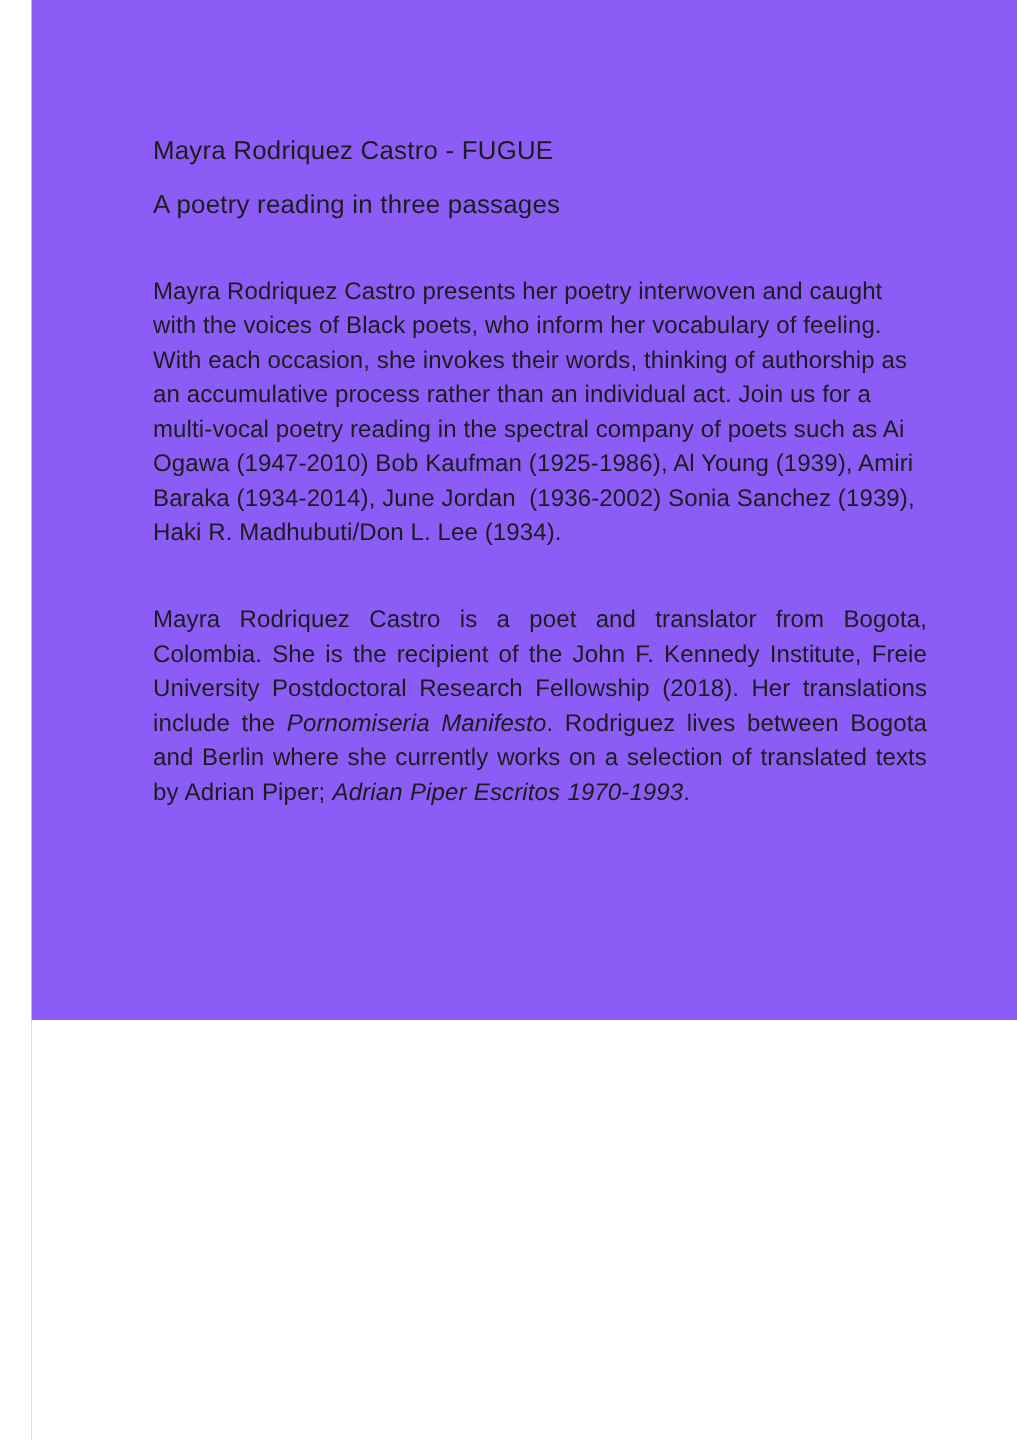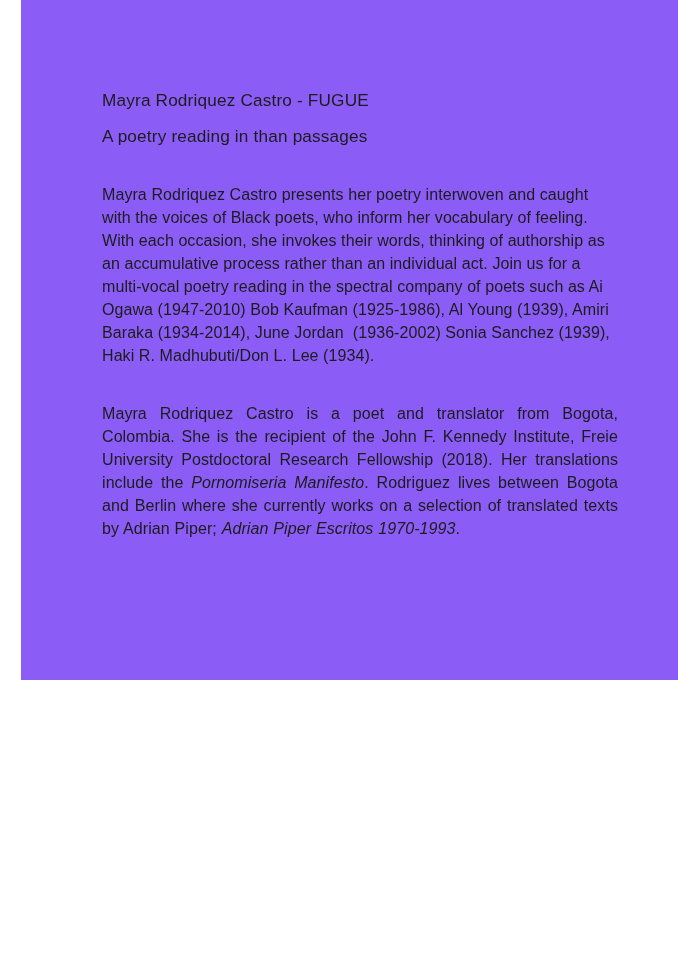--- a/index.html
+++ b/index.html
@@ -89,21 +89,21 @@
 </style>
 </head>
 <body style="background: rgb(255, 255, 255); color: rgb(28, 28, 28);">
 
 <div class="page">
 
   <div class="content">
 
     <div class="title-block">
       <div class="title-line">Mayra Rodriquez Castro - FUGUE</div>
-      <div class="title-line">A poetry reading in than passages</div>
+      <div class="title-line">A poetry reading in three passages</div>
     </div>
 
     <div class="spacer-after-title"></div>
 
     <p class="body-paragraph para-ragged">Mayra Rodriquez Castro presents her poetry interwoven and caught with the voices of Black poets, who inform her vocabulary of feeling. With each occasion, she invokes their words, thinking of authorship as an accumulative process rather than an individual act. Join us for a multi-vocal poetry reading in the spectral company of poets such as Ai Ogawa (1947-2010) Bob Kaufman (1925-1986), Al Young (1939), Amiri Baraka (1934-2014), June Jordan  (1936-2002) Sonia Sanchez (1939), Haki R. Madhubuti/Don L. Lee (1934).</p>
 
     <div class="para-gap"></div>
 
     <p class="body-paragraph para-justified"><span>Mayra Rodriquez Castro is a poet and translator from Bogota, Colombia. She is the recipient of the John F. Kennedy Institute, Freie University Postdoctoral Research Fellowship (2018). Her translations include the </span><em class="title-italic">Pornomiseria Manifesto</em><span>. Rodriguez lives between Bogota and Berlin where she currently works on a selection of translated texts by Adrian Piper; </span><em class="title-italic">Adrian Piper Escritos 1970-1993</em><span>.</span></p>
 

